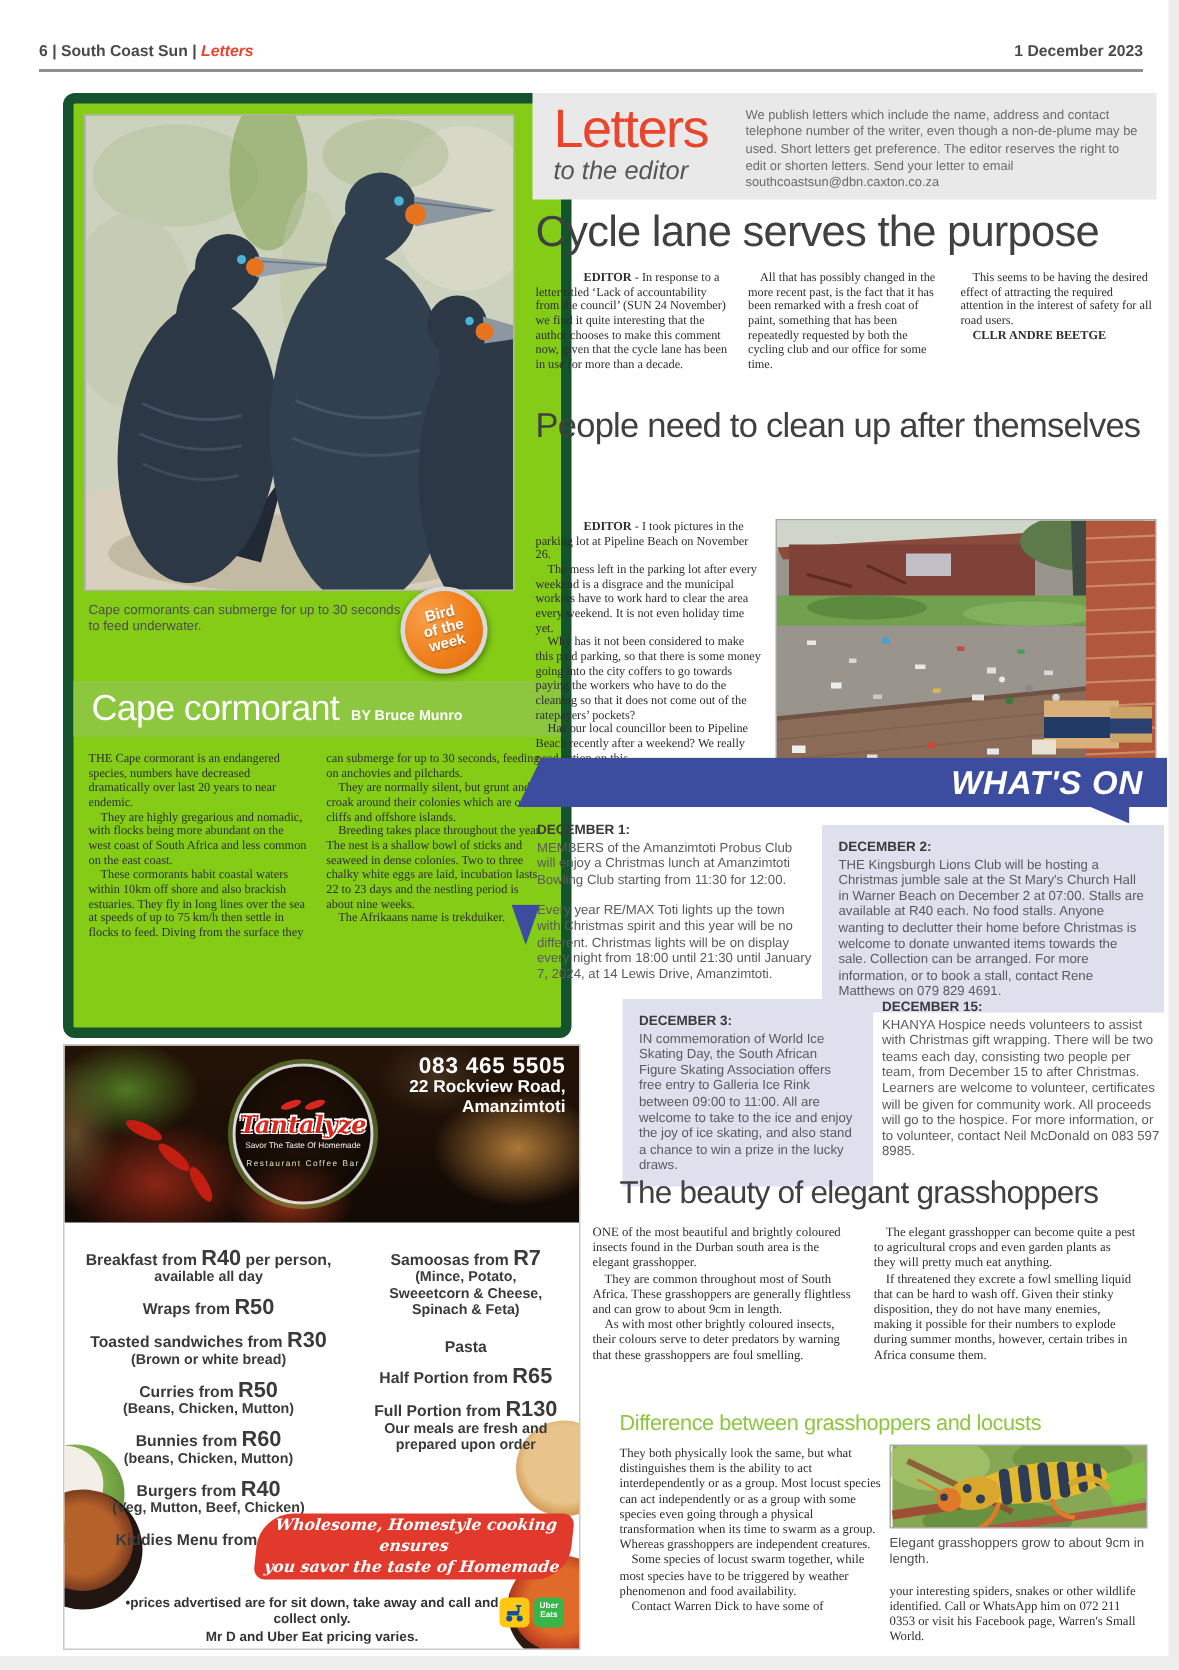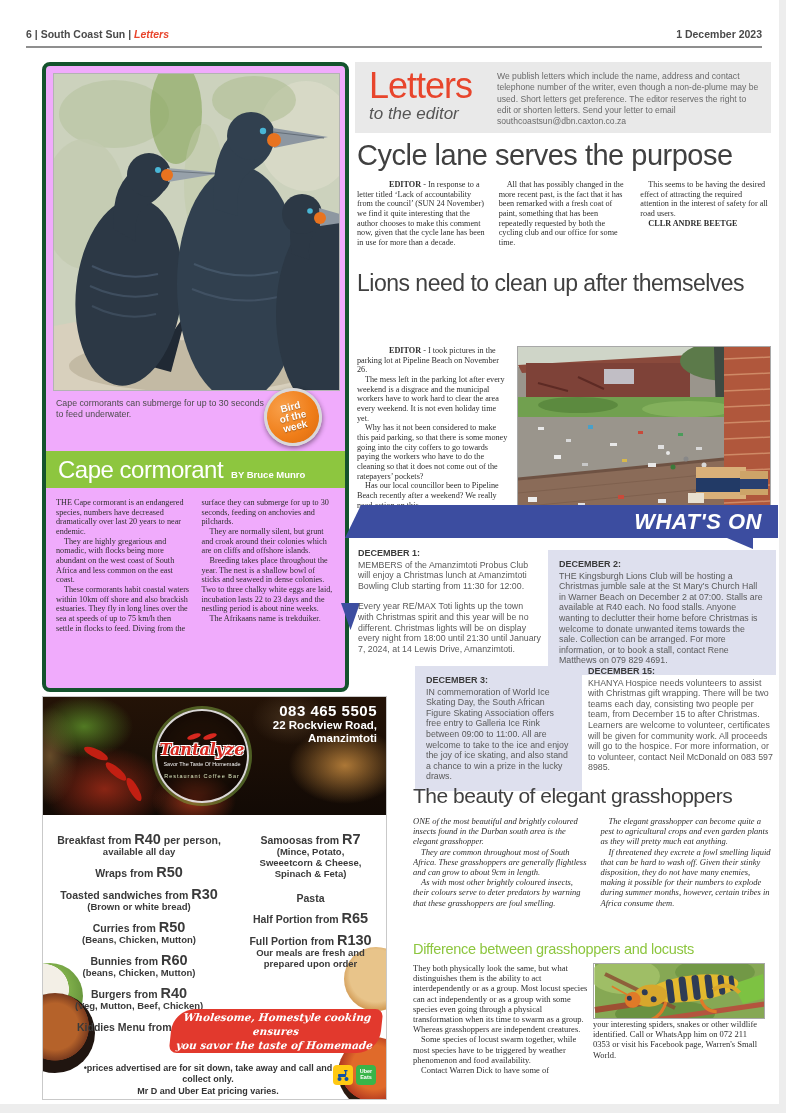--- a/index.html
+++ b/index.html
@@ -11,22 +11,22 @@
   .abs { position:absolute; }
 
   
   .hdr { position:absolute; left:26px; right:24px; top:28px; height:18px;
          font-family:"Liberation Sans", sans-serif; font-size:10.5px; color:#4a4a4a; font-weight:bold; }
   .hdr .sec { color:#e8452c; font-style:italic; }
   .hdr .date { position:absolute; right:0; top:0; }
   .hdr-rule { position:absolute; left:26px; right:24px; top:46px; height:2px; background:#8f8f8f; }
 
   
-  .bird-box { position:absolute; left:42px; top:62px; width:307px; height:630px;
-              border:4px solid #14532d; border-radius:8px; background:#f0abfc; }
+  .bird-box { position:absolute; left:42px; top:62px; width:339px; height:630px;
+              border:7px solid #14532d; border-radius:8px; background:#84cc16; }
   .bird-photo { position:absolute; left:7px; top:7px; width:287px; height:318px;
                 border:1px solid #b3b3b3; overflow:hidden; }
   .bird-cap { position:absolute; left:10px; top:332px; width:215px;
               font-family:"Liberation Sans", sans-serif; font-size:8.8px; line-height:1.3; color:#4c4c4c; }
   .badge { position:absolute; left:218px; top:322px; width:58px; height:58px; border-radius:50%;
            background:radial-gradient(circle at 35% 28%, #f9a04a, #ef7d18 60%, #d96a10);
            border:3px solid #d9d9d9; box-shadow:0 2px 5px rgba(0,0,0,.45);
            transform:rotate(-14deg); display:flex; flex-direction:column; align-items:center; justify-content:center;
            font-family:"Liberation Sans", sans-serif; color:#fff; font-weight:bold; font-size:10px; line-height:1.02;
            text-shadow:0 1px 1px rgba(0,0,0,.3); }
@@ -140,22 +140,22 @@
   .fineprint { position:absolute; left:36px; top:366px; width:258px; text-align:center;
                font-size:9px; font-weight:bold; color:#333; line-height:1.25; z-index:2; }
   .pay-icons { position:absolute; right:10px; top:368px; display:flex; gap:3px; z-index:2; }
   .pi { width:20px; height:20px; border-radius:4px; display:flex; align-items:center; justify-content:center; }
   .pi-mrd { background:#ffc913; }
   .pi-uber { background:#38b549; color:#fff; font-size:5.5px; font-weight:bold; line-height:1.05;
              text-align:center; padding:1px; word-spacing:20px; }
 
   
   .gh-head { left:413px; top:784px; width:362px; font-size:21px; }
-  .gh-intro { position:absolute; left:413px; top:816px; width:362px; height:122px;
-              column-count:2; column-gap:13px; font-size:8.5px; line-height:1.2; overflow:hidden;font-style:italic; }
+  .gh-intro { position:absolute; left:395px; top:816px; width:362px; height:122px;
+              column-count:2; column-gap:13px; font-size:8.5px; line-height:1.2; overflow:hidden; }
   .gh-sub { position:absolute; left:413px; top:941px; width:362px;
             font-family:"Liberation Sans", sans-serif; font-size:14.5px; color:#8dc63f; letter-spacing:-0.3px; }
   .gh-row { position:absolute; left:413px; top:963px; width:362px; display:flex; }
   .gh-left { width:180px; flex:none; font-size:8.5px; line-height:1.2; }
   .gh-right { width:172px; flex:none; }
   .gh-photo { width:172px; height:56px; border:1px solid #a8a8a8; overflow:hidden; }
   .gh-cap { font-family:"Liberation Sans", sans-serif; font-size:8.8px; color:#4c4c4c; line-height:1.3; margin:4px 0 9px 0; }
   .gh-cont { font-size:8.5px; line-height:1.2; }
 
   
@@ -249,21 +249,21 @@
   </div>
 
   <div class="abs headline cycle-head">Cycle lane serves the purpose</div>
   <div class="cycle-cols body-serif">
     <p><b class="lead">EDITOR</b><span> - In response to a letter titled ‘Lack of accountability from the council’ (SUN 24 November) we find it quite interesting that the author chooses to make this comment now, given that the cycle lane has been in use for more than a decade.</span></p>
     <p>All that has possibly changed in the more recent past, is the fact that it has been remarked with a fresh coat of paint, something that has been repeatedly requested by both the cycling club and our office for some time.</p>
     <p>This seems to be having the desired effect of attracting the required attention in the interest of safety for all road users.</p>
     <p class="signoff">CLLR ANDRE BEETGE</p>
   </div>
 
-  <div class="abs headline clean-head">Lions need to clean up after themselves</div>
+  <div class="abs headline clean-head">People need to clean up after themselves</div>
   <div class="clean-row">
     <div class="clean-text body-serif">
       <p><b class="lead">EDITOR</b><span> - I took pictures in the parking lot at Pipeline Beach on November 26.</span></p>
       <p>The mess left in the parking lot after every weekend is a disgrace and the municipal workers have to work hard to clear the area every weekend. It is not even holiday time yet.</p>
       <p>Why has it not been considered to make this paid parking, so that there is some money going into the city coffers to go towards paying the workers who have to do the cleaning so that it does not come out of the ratepayers’ pockets?</p>
       <p>Has our local councillor been to Pipeline Beach recently after a weekend? We really need action on this.</p>
       <p class="signoff">CONCERNED RATEPAYER</p>
     </div>
     <div>
       <div class="clean-photo">
@@ -473,19 +473,20 @@
               <circle cx="58" cy="32" r="3" fill="#2e3c55"></circle>
             <circle cx="37" cy="30" r="8" fill="#e07a28"></circle>
             <circle cx="34" cy="28" r="2.5" fill="#2e3c55"></circle>
             <line x1="32" y1="24" x2="18" y2="14" stroke="#e07a28" stroke-width="1.5"></line>
             <path d="M70,36 q-6,14 -18,16" stroke="#e07a28" stroke-width="3" fill="none"></path>
             <path d="M105,38 q2,12 14,14" stroke="#e07a28" stroke-width="3" fill="none"></path>
             <path d="M118,30 q16,-8 26,6" stroke="#d8a72c" stroke-width="4" fill="none"></path>
           </g>
         </svg>
       </div>
+      <div class="gh-cap">Elegant grasshoppers grow to about 9cm in length.</div>
       <div class="gh-cont">your interesting spiders, snakes or other wildlife identified. Call or WhatsApp him on 072 211 0353 or visit his Facebook page, Warren's Small World.</div>
     </div>
   </div>
 
   <div class="edge-r"></div>
   <div class="edge-b"></div>
 </div>
 
 </body></html>

